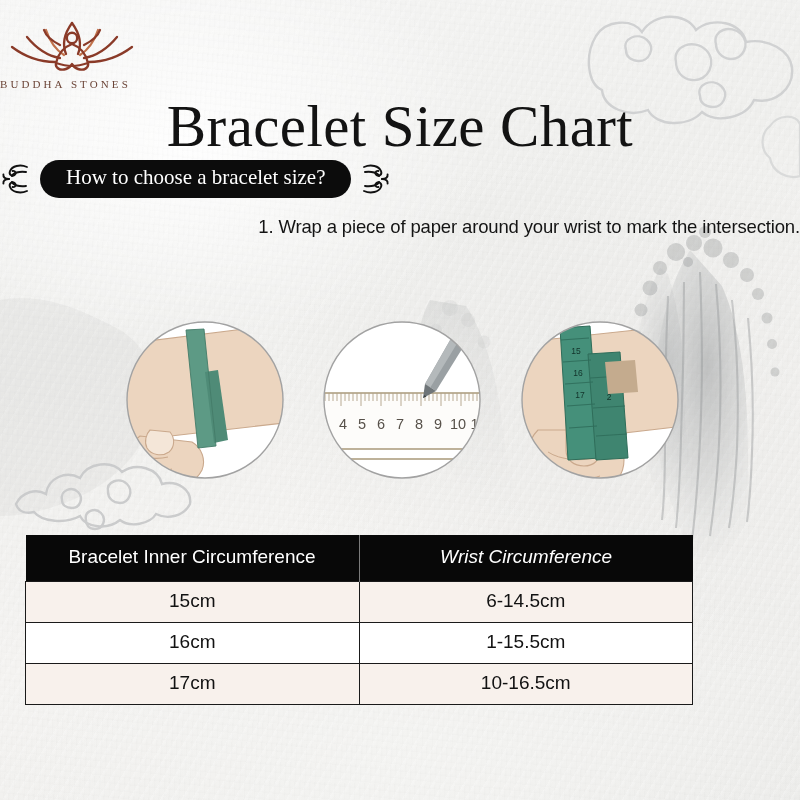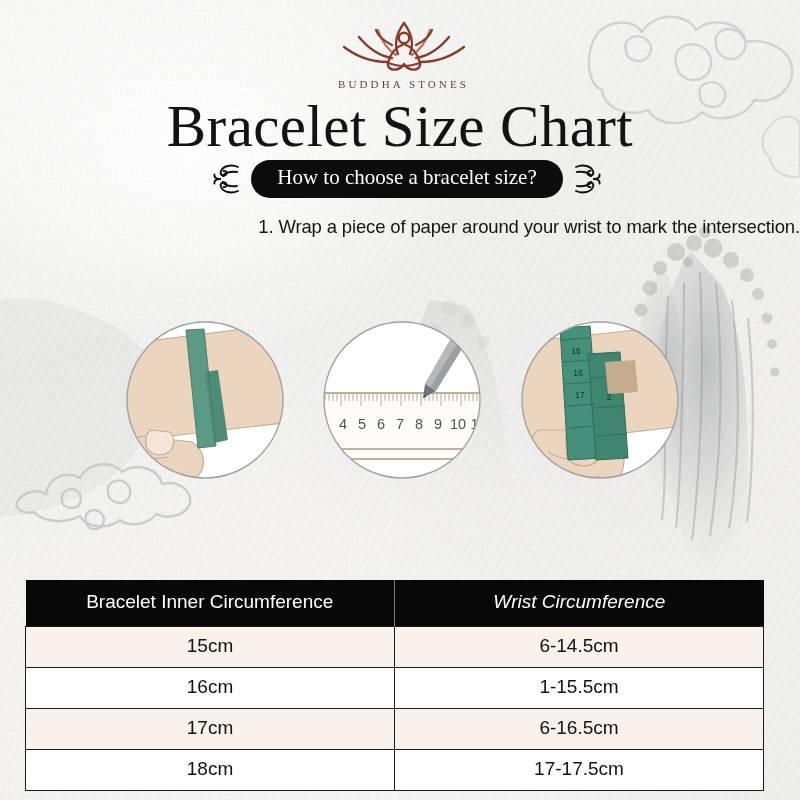--- a/index.html
+++ b/index.html
@@ -38,22 +38,20 @@
       repeating-linear-gradient(121deg, rgba(255,255,255,0.5) 0px, rgba(255,255,255,0) 4px, rgba(255,255,255,0) 9px);
   }
 
   #ink-wash { position: absolute; inset: 0; pointer-events: none; }
 
   
   .logo-wrap {
     position: absolute;
     left: 0; right: 0;
     top: 14px;
-    text-align: center;
-    margin-left: 7px;
   }
   .brand-name {
     margin-top: -2px;
     font-family: "Liberation Serif", serif;
     font-size: 11px;
     letter-spacing: 3.1px;
     color: #6b4437;
     font-weight: 400;
   }
 
@@ -68,23 +66,22 @@
     color: #131313;
     letter-spacing: 0.4px;
   }
 
   .subtitle-row {
     position: absolute;
     left: 0; right: 0;
     top: 160px;
     display: flex;
     align-items: center;
-    justify-content: center;
+    justify-content: flex-start;
     gap: 10px;
-    margin-left: 14px;
   }
   .pill {
     background: #0c0c0c;
     color: #ffffff;
     border-radius: 22px;
     padding: 6px 26px 8px 26px;
     font-family: "Liberation Serif", serif;
     font-size: 21px;
     line-height: 1.12;
     white-space: nowrap;
@@ -106,24 +103,23 @@
   }
 
   
   #figures { position: absolute; left: 0; top: 300px; width: 800px; height: 210px; }
 
   
   #size-table {
     position: absolute;
     left: 25px;
     top: 535px;
-    width: 739px;
+    width: 668px;
     border-collapse: collapse;
     table-layout: fixed;
-    margin-top: 45px;
   }
   #size-table th {
     background: #080808;
     color: #ffffff;
     font-family: "Liberation Sans", sans-serif;
     font-size: 19px;
     font-weight: 400;
     padding: 11px 4px 13px 4px;
     text-align: center;
     border-right: 1px solid #7b7b7b;
@@ -468,22 +464,18 @@
       <tr class="alt">
         <td>15cm</td>
         <td>6-14.5cm</td>
       </tr>
       <tr class="plain">
         <td>16cm</td>
         <td>1-15.5cm</td>
       </tr>
       <tr class="alt">
         <td>17cm</td>
-        <td>6-16.5cm</td>
-      </tr>
-      <tr class="plain">
-        <td>18cm</td>
-        <td>17-17.5cm</td>
+        <td>10-16.5cm</td>
       </tr>
     </tbody>
   </table>
 
 </div>
 
 </body></html>

